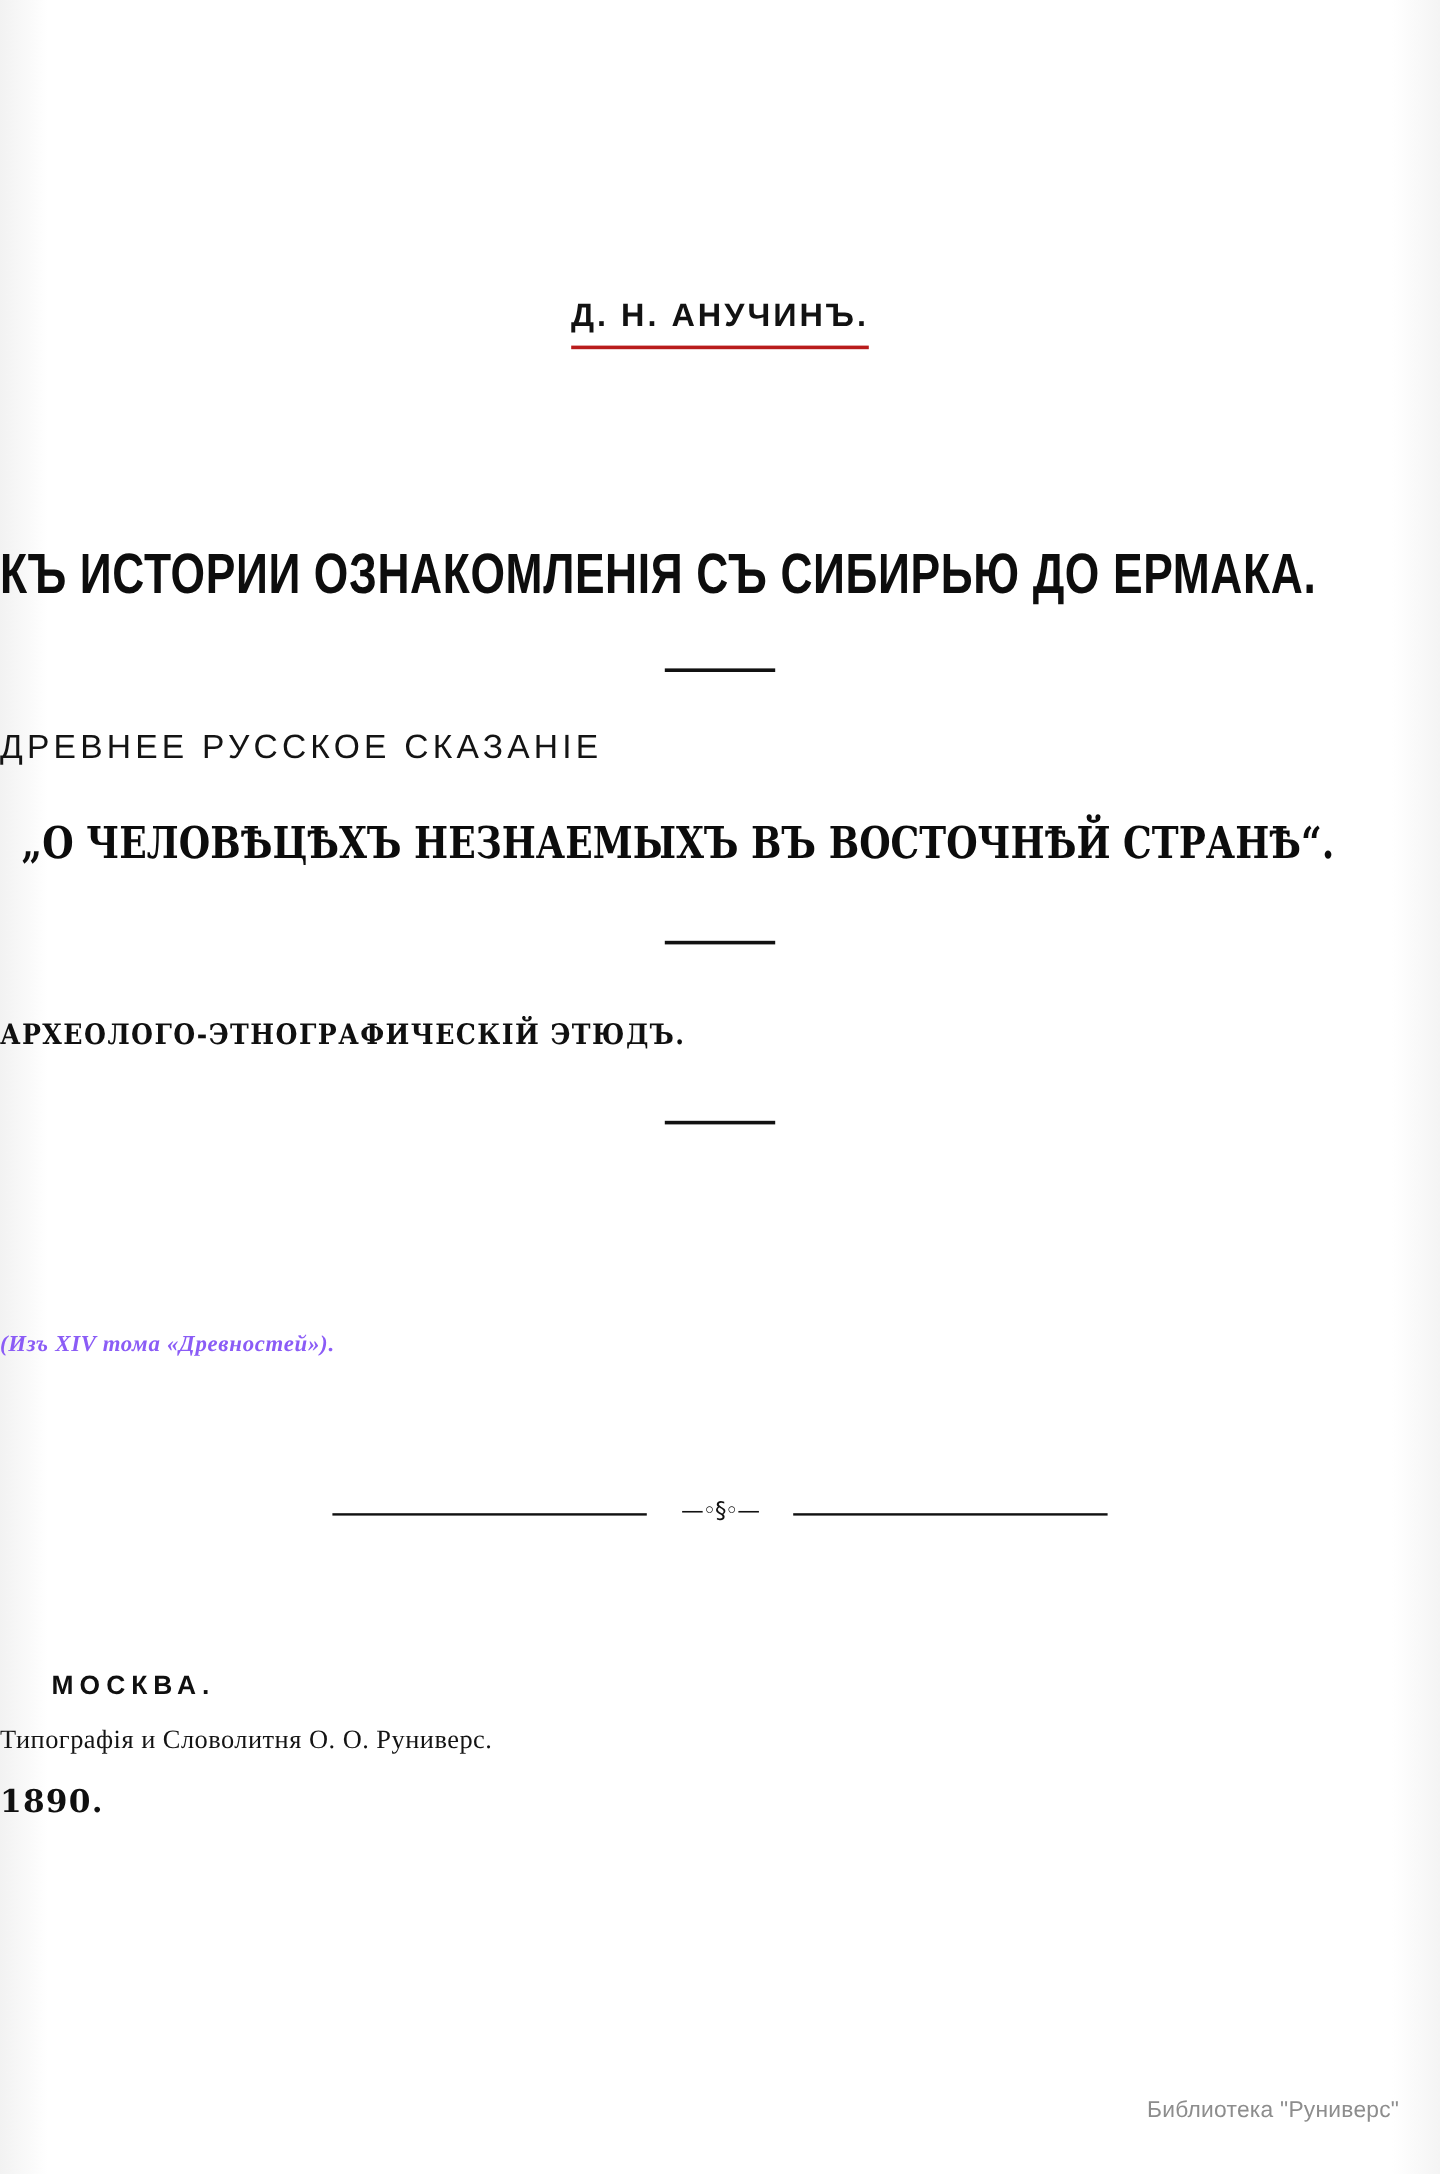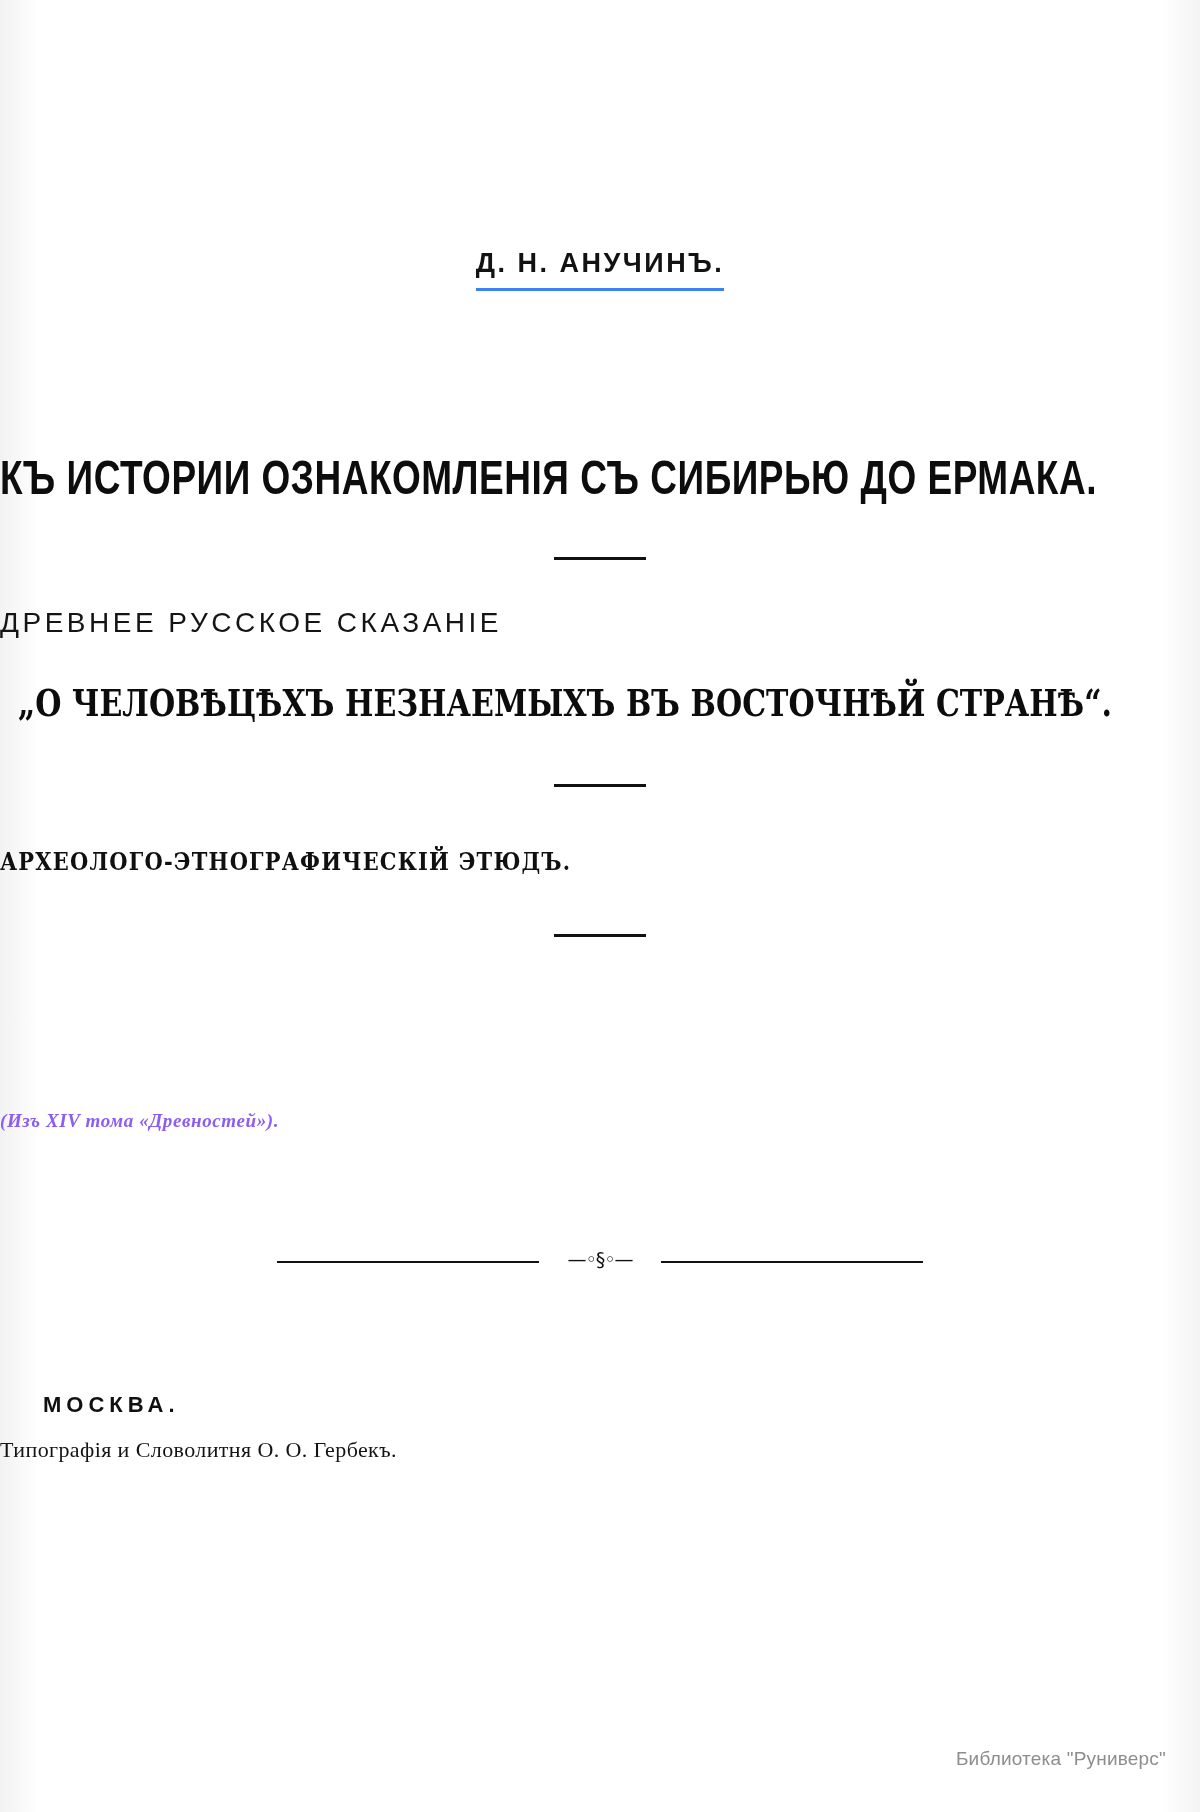--- a/index.html
+++ b/index.html
@@ -39,21 +39,21 @@
     right: 0;
     text-align: center;
   }
   .author {
     display: inline-block;
     font-family: "Liberation Sans", sans-serif;
     font-weight: bold;
     font-size: 27px;
     letter-spacing: 2.5px;
     padding-bottom: 9px;
-    border-bottom: 3px solid #3b82f6;
+    border-bottom: 3px solid #b91c1c;
     color: #121212;
   }
 
   
   .main-title {
     position: absolute;
     top: 452px;
     left: 0;
     right: 0;
     font-family: "Liberation Sans", sans-serif;
@@ -250,17 +250,18 @@
 
   <div class="source-note">(Изъ XIV тома «Древностей»).</div>
 
   <div class="divider">
     <div class="line left"></div>
     <div class="orn">—◦§◦—</div>
     <div class="line right"></div>
   </div>
 
   <div class="imprint-city">МОСКВА.</div>
-  <div class="imprint-printer">Типографія и Словолитня О. О. Гербекъ.</div>
+  <div class="imprint-printer">Типографія и Словолитня О. О. Руниверс.</div>
+  <div class="imprint-year">1890.</div>
 
   <div class="watermark">Библиотека "Руниверс"</div>
 
 </div>
 
 </body></html>

